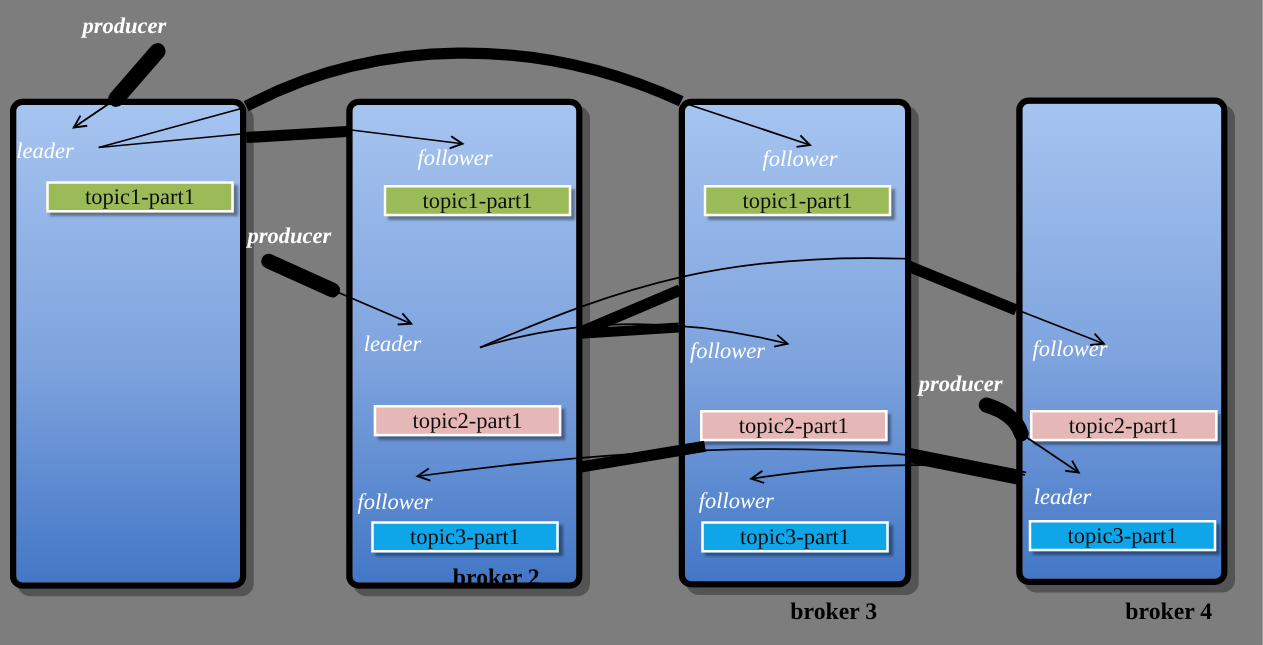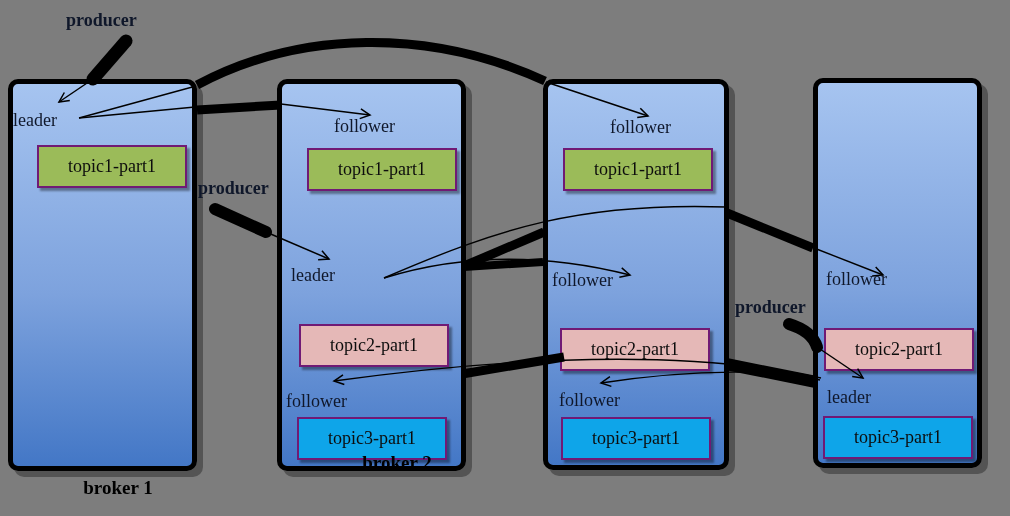--- a/index.html
+++ b/index.html
@@ -8,31 +8,31 @@
     background:#7d7d7d; overflow:hidden;
     font-family:"Liberation Serif", serif;
   }
   .broker {
     position:absolute; box-sizing:border-box;
     border:5px solid #000; border-radius:10px;
     background:linear-gradient(180deg,#a6c4f0 0%, #7da2dd 55%, #4377c6 100%);
     box-shadow:6px 6px 0 rgba(0,0,0,0.32);
   }
   .topic-box {
-    position:absolute; box-sizing:border-box; width:150px; height:43px;
-    border:2px solid #701a75; box-shadow:3px 3px 2px rgba(0,0,0,0.38);
+    position:absolute; box-sizing:border-box; width:150px; height:25px;
+    border:2px solid #ffffff; box-shadow:3px 3px 2px rgba(0,0,0,0.38);
     display:flex; align-items:center; justify-content:center;
     font-size:18px; color:#0d0d0d; white-space:nowrap;
   }
   .t1 { background:#9bbb59; }
   .t2 { background:#e5b8b7;margin-top:26px; }
   .t3 { background:#0ea5e9; }
   .label {
-    position:absolute; font-size:18px; color:#0f172a;
-    white-space:nowrap; line-height:1.1;
+    position:absolute; font-size:18px; color:#ffffff;
+    white-space:nowrap; line-height:1.1;font-style:italic;
   }
   .bold { font-weight:bold; }
   .broker-label {
     position:absolute; width:140px; text-align:center;
     font-size:19px; font-weight:bold; color:#000; white-space:nowrap;
   }
   svg.overlay { position:absolute; left:0; top:0; pointer-events:none; }
 </style>
 </head>
 <body>
@@ -94,16 +94,17 @@
   <div class="label" style="left:13px;  top:111px;">leader</div>
   <div class="label" style="left:334px; top:117px;">follower</div>
   <div class="label" style="left:610px; top:118px;">follower</div>
   <div class="label" style="left:291px; top:266px;">leader</div>
   <div class="label" style="left:552px; top:271px;">follower</div>
   <div class="label" style="left:826px; top:270px;">follower</div>
   <div class="label" style="left:286px; top:392px;">follower</div>
   <div class="label" style="left:559px; top:391px;">follower</div>
   <div class="label" style="left:827px; top:388px;">leader</div>
 
-  <div class="broker-label" style="left:48px;  top:477px;">broker 1</div>
   <div class="broker-label" style="left:327px; top:452px;">broker 2</div>
+  <div class="broker-label" style="left:597px; top:479px;">broker 3</div>
+  <div class="broker-label" style="left:865px; top:479px;">broker 4</div>
 
 </div>
 
 </body></html>

